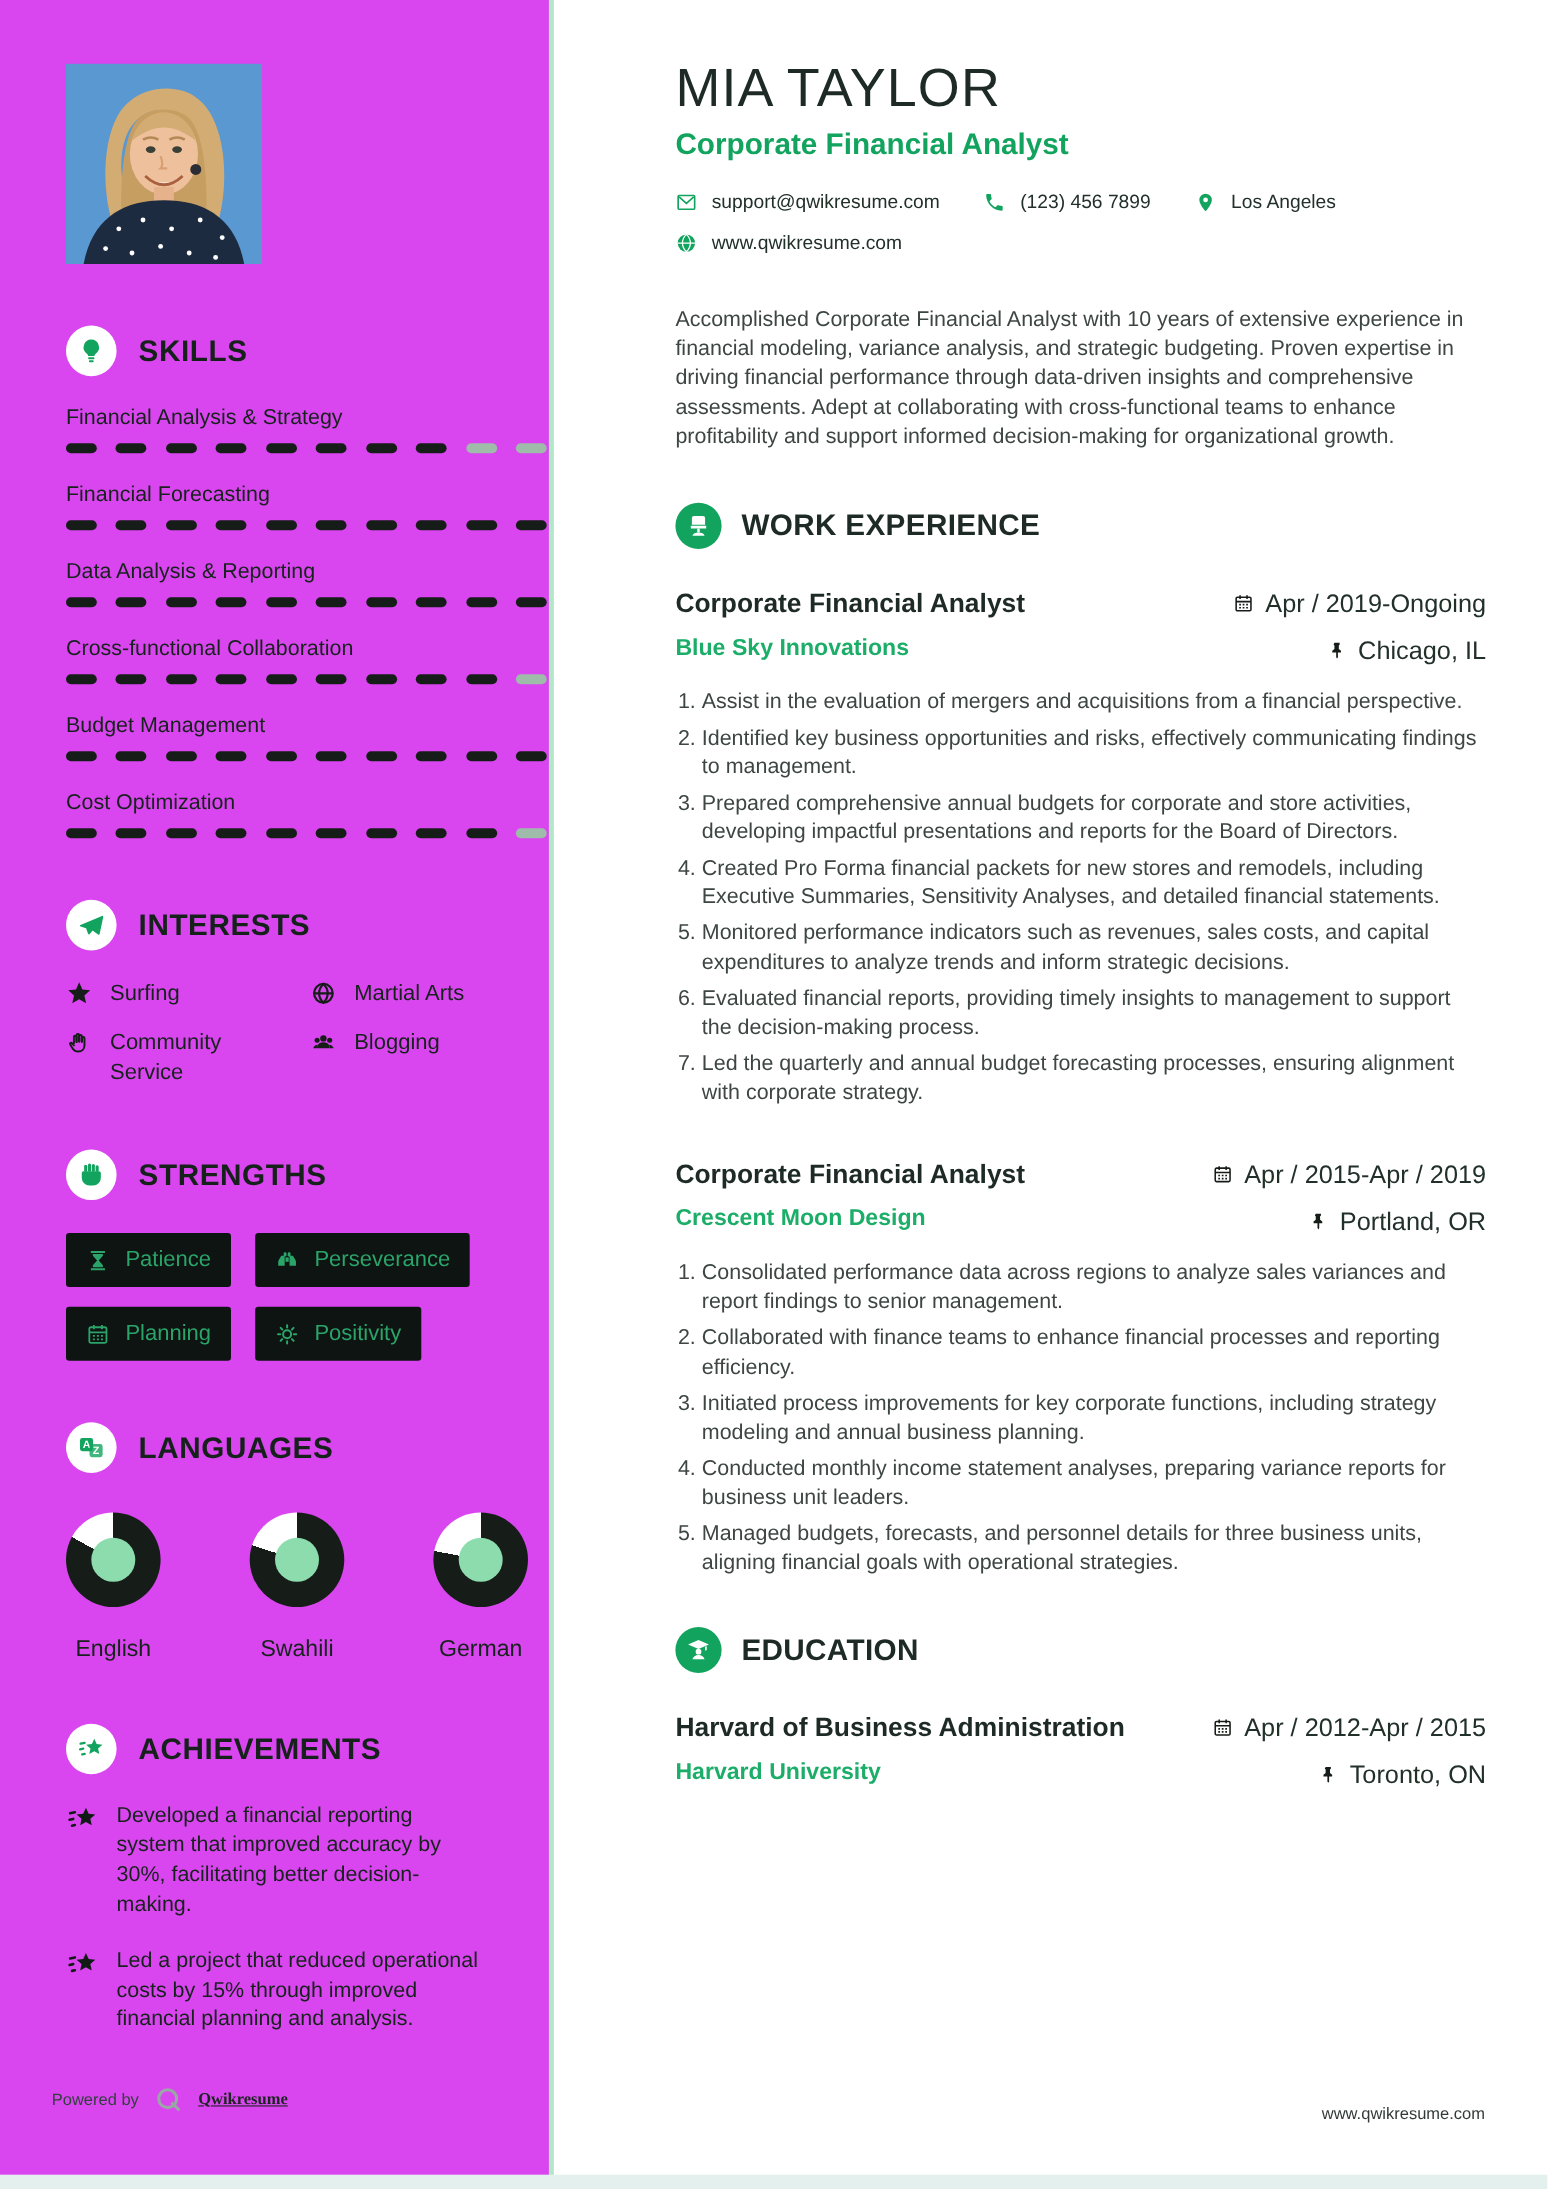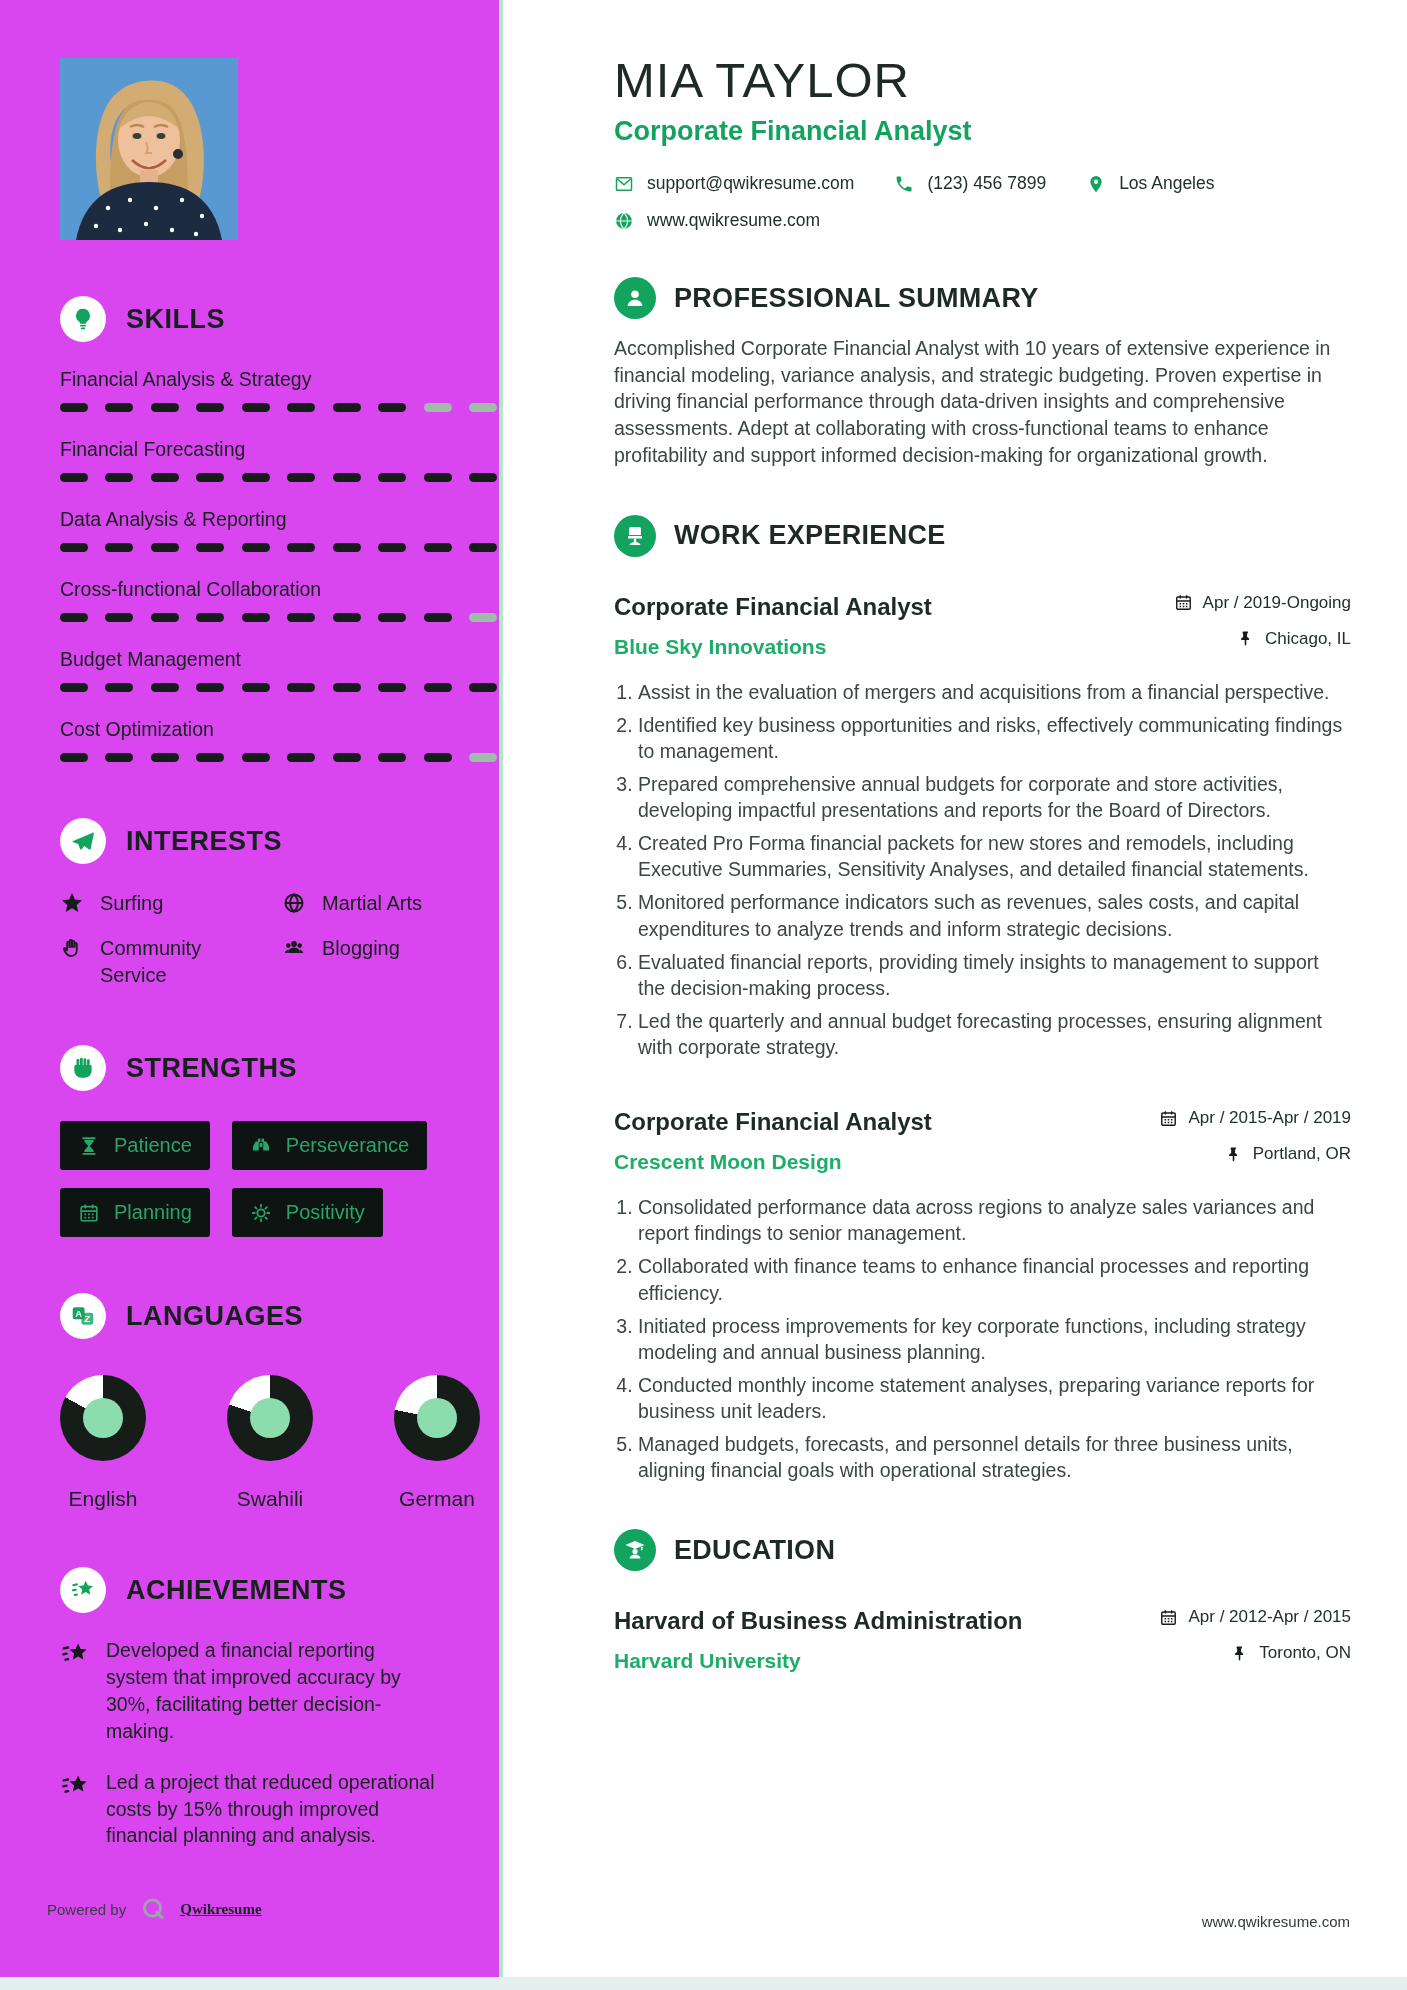--- a/index.html
+++ b/index.html
@@ -75,21 +75,21 @@
   .main-head h2 { font-size:27px; font-weight:bold; color:#1e2a26; letter-spacing:.3px; }
 
   .summary-text { margin-top:16px; font-size:19.5px; line-height:1.37; color:#3d4642; }
 
   .job { margin-top:36px; }
   .job + .job { margin-top:48px; }
   .job-head { display:flex; justify-content:space-between; align-items:flex-start; }
   .job-title { font-size:24px; font-weight:bold; color:#1e2a26; }
   .job-company { font-size:21px; font-weight:bold; color:#1cae68; margin-top:14px; }
   .job-right { text-align:right; flex:0 0 auto; margin-left:20px; }
-  .meta { display:flex; justify-content:flex-end; align-items:center; gap:10px; font-size:17px; color:#22302a; }
+  .meta { display:flex; justify-content:flex-end; align-items:center; gap:10px; font-size:23px; color:#22302a; }
   .meta + .meta { margin-top:16px; }
   .meta .ic { width:19px; height:19px; color:#161d18; }
   .job-bullets { margin-top:20px; padding-left:24px; }
   .job-bullets li { font-size:19.5px; line-height:1.34; color:#3d4642; margin-bottom:7px; }
 
   .edu-note { margin-top:16px; font-size:19.5px; color:#3d4642; }
 
   
   .powered { position:absolute; left:47px; bottom:68px; display:flex; align-items:center; gap:10px; }
   .powered-label { font-size:15px; color:#32403f; }
@@ -466,29 +466,20 @@
           <svg viewBox="0 0 24 24" fill="currentColor">
               <circle cx="12" cy="12" r="9.5"></circle>
               <path d="M2.5 12h19M12 2.5c3 2.7 4.3 6 4.3 9.5S15 18.8 12 21.5C9 18.8 7.7 15.5 7.7 12S9 5.2 12 2.5z" stroke="#ffffff" stroke-width="1.4" fill="none"></path>
             </svg>
         </span>
         <span class="contact-text">www.qwikresume.com</span>
       </div>
     </div>
 
     <section class="main-section">
-      <div class="main-head">
-        <span class="bubble">
-          <svg viewBox="0 0 24 24" fill="currentColor">
-              <circle cx="12" cy="8.2" r="3.8"></circle>
-              <path d="M4.5 20c.6-4 3.6-6.3 7.5-6.3s6.9 2.3 7.5 6.3z"></path>
-            </svg>
-        </span>
-        <h2>PROFESSIONAL SUMMARY</h2>
-      </div>
       <p class="summary-text">Accomplished Corporate Financial Analyst with 10 years of extensive experience in financial modeling, variance analysis, and strategic budgeting. Proven expertise in driving financial performance through data-driven insights and comprehensive assessments. Adept at collaborating with cross-functional teams to enhance profitability and support informed decision-making for organizational growth.</p>
     </section>
 
     <section class="main-section">
       <div class="main-head">
         <span class="bubble">
           <svg viewBox="0 0 24 24" fill="currentColor">
               <path d="M8 3h8a2 2 0 0 1 2 2v6H6V5a2 2 0 0 1 2-2z"></path>
               <path d="M5 12h14v2.5H5z"></path>
               <rect x="10.9" y="14.5" width="2.2" height="3.6"></rect>

